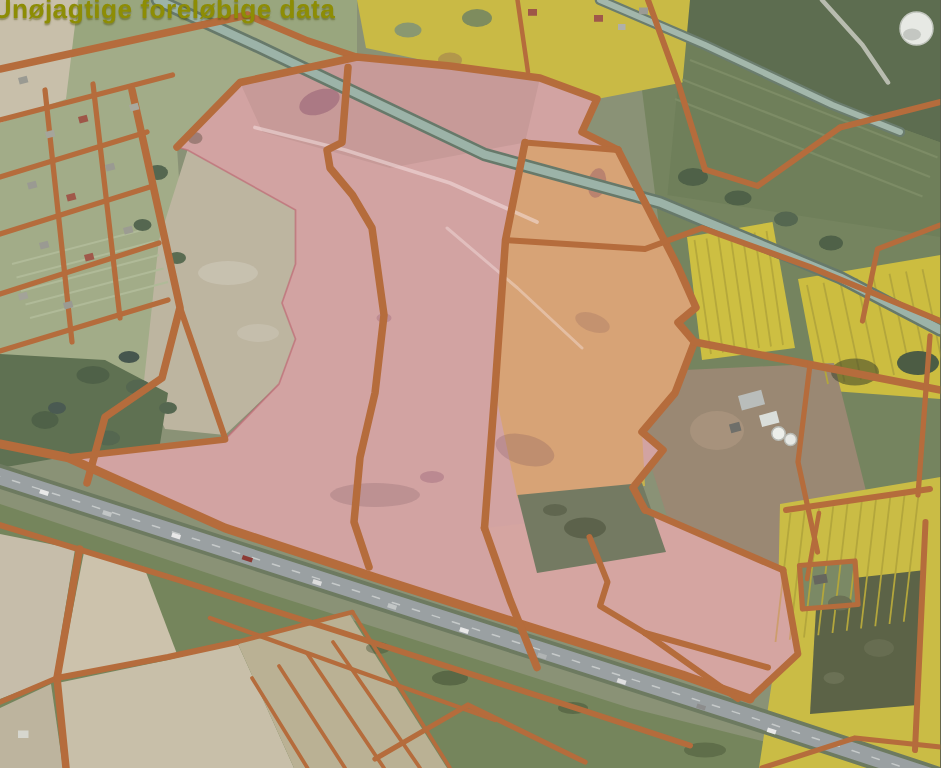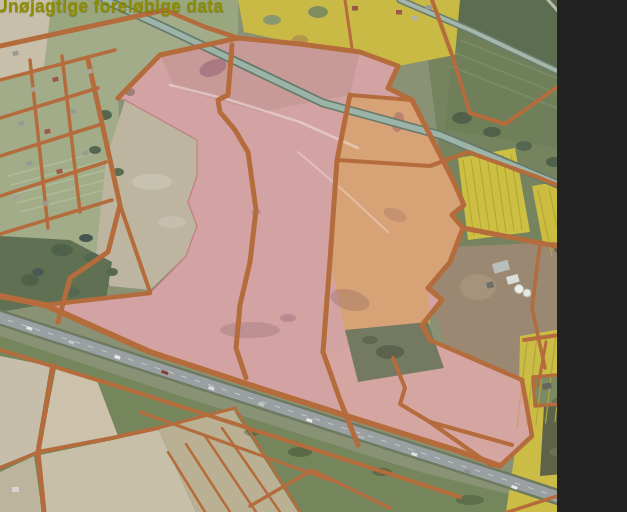--- a/index.html
+++ b/index.html
@@ -1,16 +1,16 @@
 <!DOCTYPE html>
 <html><head>
 <meta charset="utf-8">
 <style>
   html,body{margin:0;padding:0;background:#222;}
-  #viewport{position:relative;width:557px;height:512px;overflow:hidden;background:#8a9276;
+  #viewport{position:relative;width:627px;height:512px;overflow:hidden;background:#8a9276;
             font-family:"Liberation Sans",sans-serif;}
   #map-svg{position:absolute;left:0;top:0;display:block;}
   #watermark{position:absolute;left:-5px;top:-4px;font-size:17.5px;font-weight:bold;
              letter-spacing:.3px;white-space:nowrap;text-shadow:0 1px 1px rgba(80,80,0,.45);
              pointer-events:none;z-index:5;}
 </style>
 </head>
 <body>
 
 <div id="viewport">

